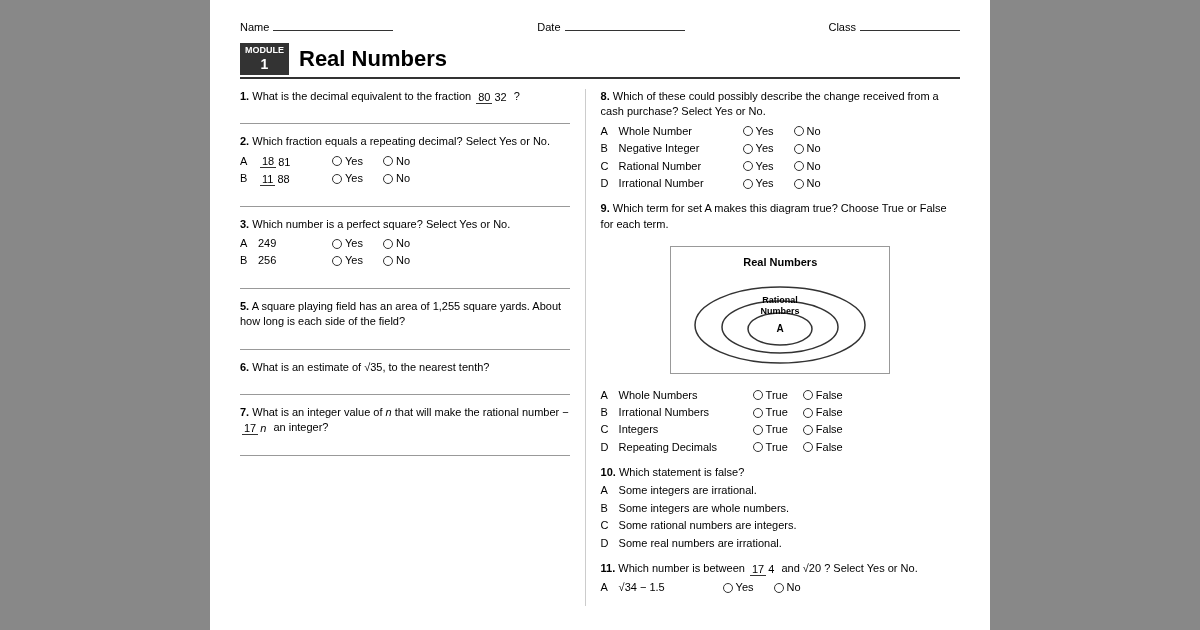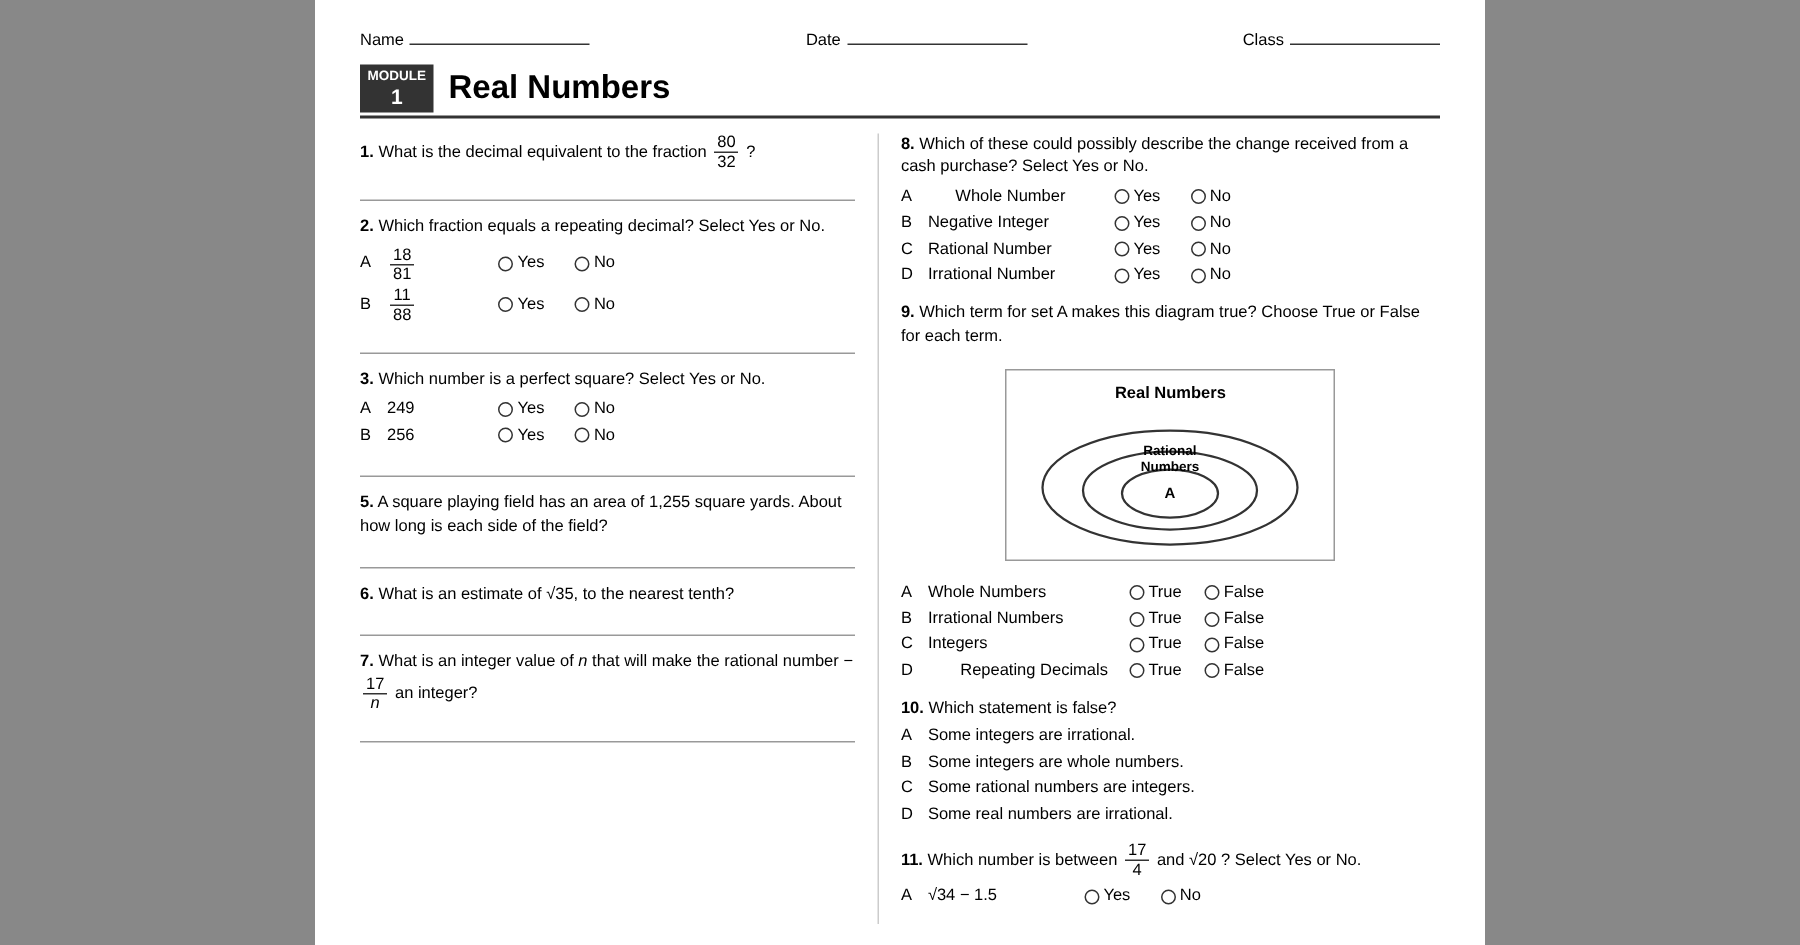--- a/index.html
+++ b/index.html
@@ -36,21 +36,21 @@
       width: 120px;
       display: inline-block;
     }
     .header-line .underline-short {
       border-bottom: 1px solid #333;
       width: 100px;
       display: inline-block;
     }
     .title-row {
       display: flex;
-      align-items: flex-start;
+      align-items: flex-end;
       gap: 10px;
       margin-bottom: 2px;
     }
     .module-box {
       background: #333;
       color: white;
       font-size: 9px;
       font-weight: bold;
       padding: 2px 5px;
       text-align: center;
@@ -120,21 +120,21 @@
     }
     .radio-circle {
       width: 10px;
       height: 10px;
       border: 1px solid #333;
       border-radius: 50%;
       display: inline-block;
     }
     .fraction {
       display: inline-flex;
-      flex-direction: column;
+      flex-direction: row;
       align-items: center;
       vertical-align: middle;
       font-size: 11px;
       line-height: 1.1;
       margin: 0 2px;
     }
     .fraction .num {
       border-bottom: 1px solid #333;
       padding: 0 2px;
     }
@@ -325,21 +325,21 @@
     </div>
 
     <div class="col-right">
 
       <div class="question">
         <span class="question-num">8.</span>
         <span> Which of these could possibly describe the change received from a cash purchase? Select Yes or No.</span>
         <div style="margin-top:4px;">
           <div class="options-row">
             <span class="option-letter">A</span>
-            <span class="option-val" style="min-width:110px;text-align:center;">Whole Number</span>
+            <span class="option-val" style="min-width:110px;">Whole Number</span>
             <div class="yes-no">
               <div class="radio-option">
                   <span class="radio-circle"></span>
                   <span>Yes</span>
                 </div>
               <div class="radio-option">
                   <span class="radio-circle"></span>
                   <span>No</span>
                 </div>
             </div>
@@ -450,21 +450,21 @@
                   <span>True</span>
                 </div>
               <div class="radio-option">
                   <span class="radio-circle"></span>
                   <span>False</span>
                 </div>
             </div>
           </div>
           <div class="options-row">
             <span class="option-letter">D</span>
-            <span class="option-val" style="min-width:120px;text-align:right;">Repeating Decimals</span>
+            <span class="option-val" style="min-width:120px;">Repeating Decimals</span>
             <div class="true-false">
               <div class="radio-option">
                   <span class="radio-circle"></span>
                   <span>True</span>
                 </div>
               <div class="radio-option">
                   <span class="radio-circle"></span>
                   <span>False</span>
                 </div>
             </div>

